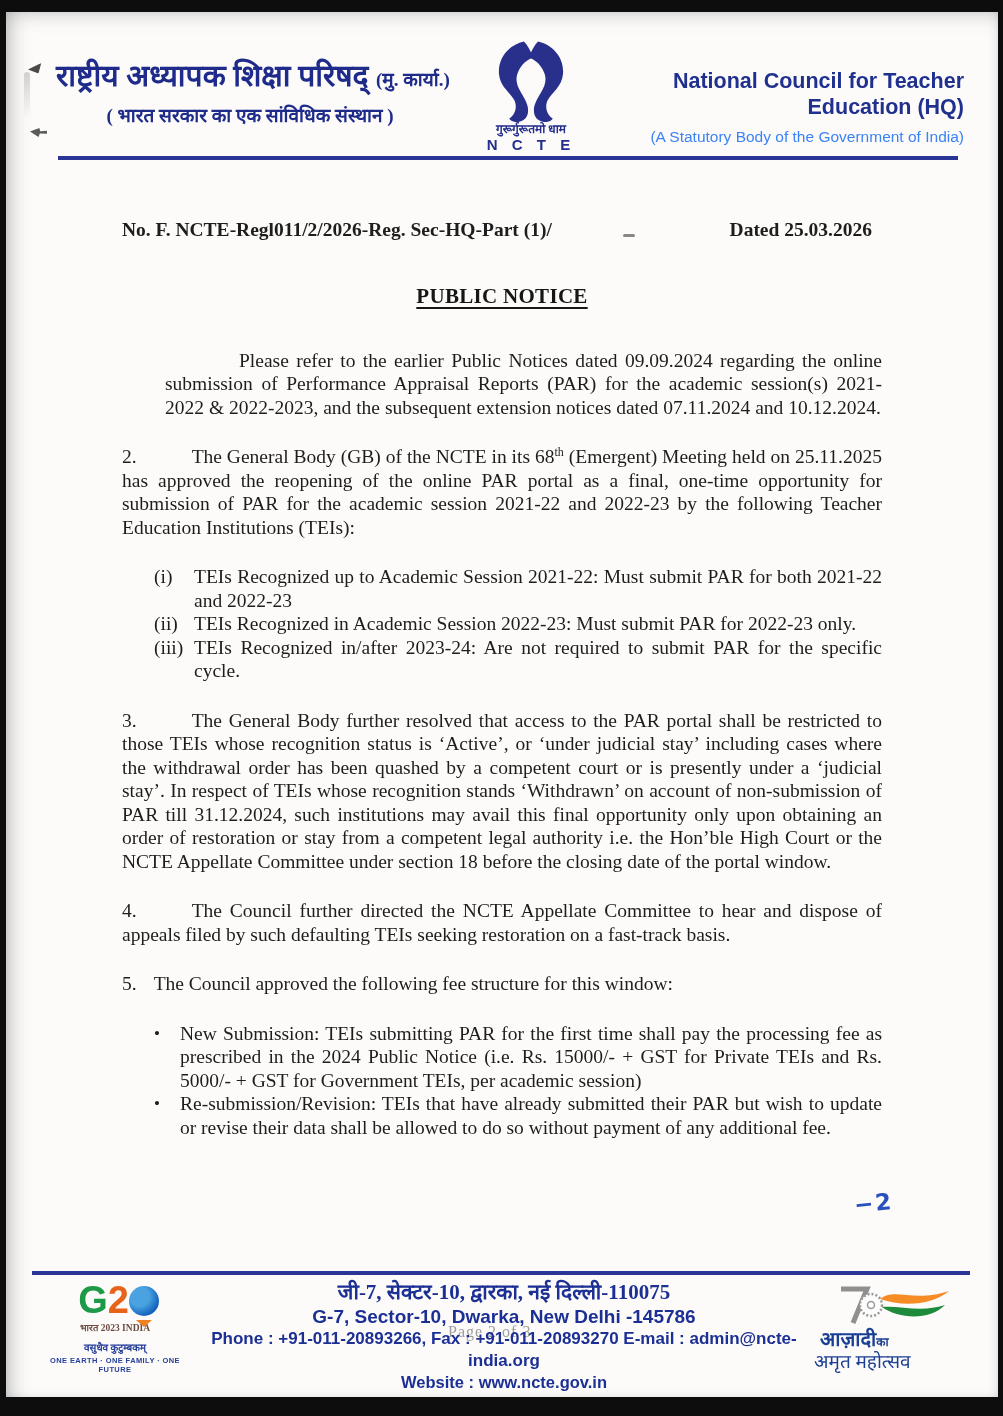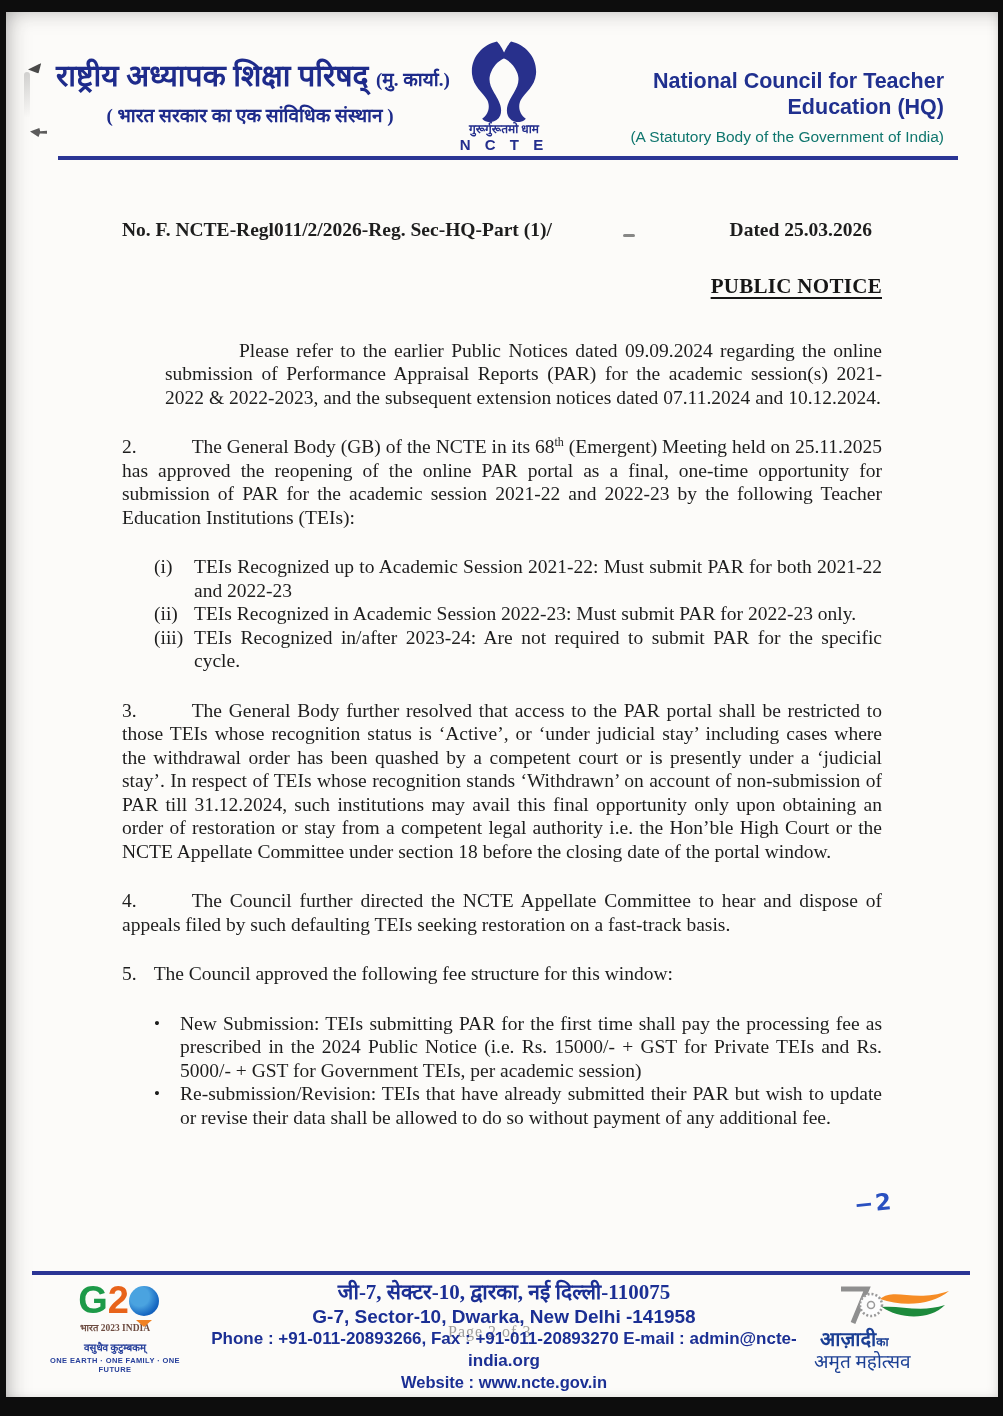--- a/index.html
+++ b/index.html
@@ -18,39 +18,39 @@
   }
   
   .staple1 { position:absolute; left:22px; top:52px; width:14px; height:10px; background:#2a2a2a;
     clip-path:polygon(0 45%,100% 0,70% 100%); transform:rotate(-8deg); opacity:.85; }
   .staple2 { position:absolute; left:24px; top:116px; width:17px; height:9px; background:#333;
     clip-path:polygon(0 40%,55% 0,60% 35%,100% 30%,100% 65%,58% 60%,50% 100%); opacity:.8; }
   .smudge  { position:absolute; left:18px; top:60px; width:6px; height:46px; background:linear-gradient(#555,transparent); opacity:.25; border-radius:3px; }
   .stray-dash { position:absolute; left:617px; top:222px; width:12px; height:3px; background:#555; opacity:.7; border-radius:2px; }
 
   
-  .letterhead { position:relative; height:142px; padding:34px 54px 0 50px; display:flex; }
+  .letterhead { position:relative; height:142px; padding:34px 34px 0 50px; display:flex;gap:27px; }
   .lh-left { width:388px; padding-top:12px; text-align:center; color:#1e2b8b; }
   .hindi-title { font-size:30px; font-weight:bold; line-height:36px; white-space:nowrap; }
   .hindi-suffix { font-size:19px; font-weight:bold; }
   .hindi-sub { font-size:19px; font-weight:bold; margin-top:4px; }
   .lh-logo { width:120px; text-align:center; color:#232e8d; margin-top:-6px; }
   .lh-logo svg { display:block; margin:0 auto; }
   .logo-motto { font-size:12px; font-weight:bold; line-height:13px; margin-top:1px;text-align:center; }
   .logo-acronym { font-size:15px; font-weight:bold; letter-spacing:5px; font-family:"Liberation Sans",sans-serif; }
   .lh-right { flex:1; text-align:right; padding-top:22px; color:#20308f; font-family:"Liberation Sans",sans-serif; }
   .en-title { font-size:21.5px; font-weight:bold; line-height:26px; }
-  .en-sub { font-size:15.5px; margin-top:8px; color:#0f766e; }
+  .en-sub { font-size:15.5px; margin-top:8px; color:#3b82f6; }
   .head-rule { height:4px; background:#2b3595; margin:2px 40px 0 52px; }
 
   
   .doc-body { width:760px; margin:0 auto; color:#1d1d1d; font-size:19.5px; line-height:23.5px; }
   .ref-row { display:flex; justify-content:space-between; margin-top:56px; font-weight:bold; line-height:27px; }
   .ref-date { white-space:nowrap; padding-right:10px; }
-  .notice-title { text-align:right; margin:32px 0 40px; font-size:21px; font-weight:bold; letter-spacing:.3px;
+  .notice-title { text-align:center; margin:42px 0 40px; font-size:21px; font-weight:bold; letter-spacing:.3px;
     text-decoration:underline; text-decoration-thickness:2px; text-underline-offset:4px; color:#161616; }
   .para { text-align:justify; margin-bottom:26px; }
   .para.indent { text-indent:74px;margin-left:43px; }
   .pnum { font-weight:normal; }
   .pgap { display:inline-block; width:55px; }
   .pgap-sm { display:inline-block; width:17px; }
   sup { font-size:12px; line-height:0; }
 
   .roman-list { list-style:none; margin:0 0 26px 32px; }
   .roman-list li { display:flex; }
@@ -180,21 +180,21 @@
 
       <div class="g20">
         <div class="g20-word"><span class="g20-g">G</span><span class="g20-2">2</span><span class="g20-globe"></span><span class="g20-lotus"></span></div>
         <div class="g20-year">भारत 2023 INDIA</div>
         <div class="g20-motto-hi">वसुधैव कुटुम्बकम्</div>
         <div class="g20-motto-en">ONE EARTH · ONE FAMILY · ONE FUTURE</div>
       </div>
 
       <div class="addr">
         <div class="addr-hi">जी-7, सेक्टर-10, द्वारका, नई दिल्ली-110075</div>
-        <div class="addr-en">G-7, Sector-10, Dwarka, New Delhi -141958</div>
+        <div class="addr-en">G-7, Sector-10, Dwarka, New Delhi -145786</div>
         <div class="addr-contact">Phone : +91-011-20893266, Fax : +91-011-20893270  E-mail : admin@ncte-india.org</div>
         <div class="addr-web">Website : www.ncte.gov.in</div>
       </div>
 
       <div class="azadi">
         <svg width="120" height="44" viewBox="0 0 120 44">
           <path d="M8 6 L34 6 L20 40" stroke="#8f8f8f" stroke-width="5" fill="none"></path>
           <circle cx="38" cy="22" r="11" fill="#fdfdfd" stroke="#9a9a9a" stroke-width="2.5" stroke-dasharray="2 2"></circle>
           <circle cx="38" cy="22" r="3.5" fill="none" stroke="#9a9a9a" stroke-width="1.5"></circle>
           <path d="M47 16 C 62 4, 80 20, 116 8 C 100 22, 70 24, 47 16 Z" fill="#f68c25"></path>

